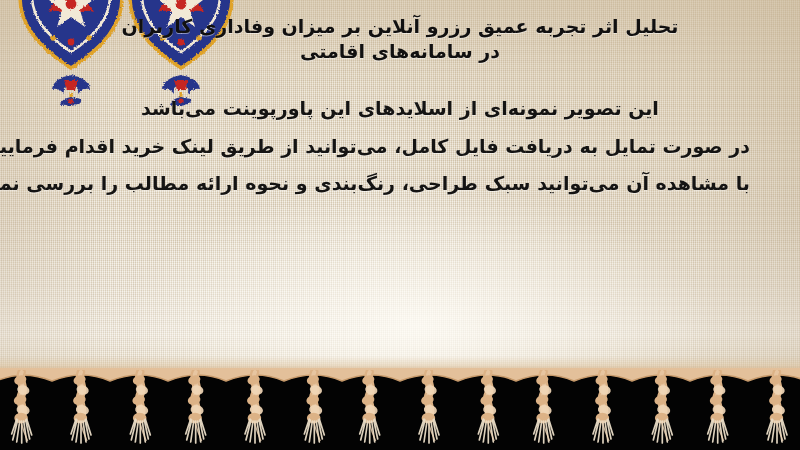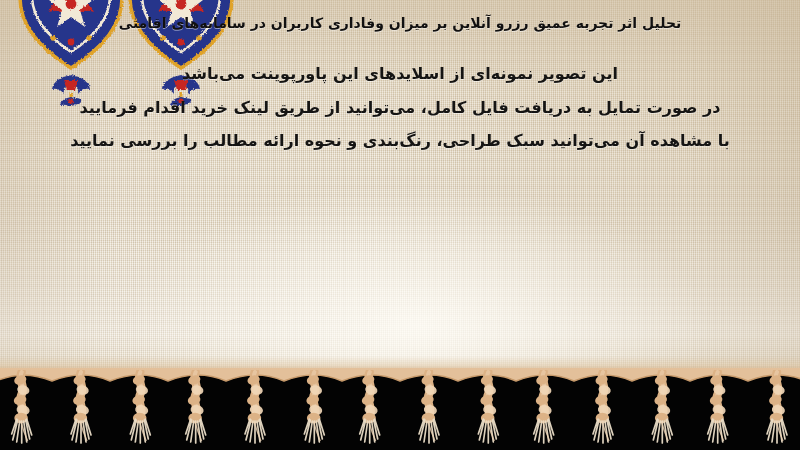--- a/index.html
+++ b/index.html
@@ -67,34 +67,34 @@
   .tassel { position:absolute; top:2px; width:30px; height:74px; }
 
   
   #text-layer {
     position:absolute; left:0; top:0; width:800px; height:378px;
     padding:10px 18px 0 18px;
     text-align:center;
     direction:rtl;
   }
   #slide-title {
-    font-size:14px;
+    font-size:19px;
     font-weight:700;
     line-height:1.34;
     color:#111010;
     letter-spacing:0;
     text-shadow:0 1px 0 rgba(255,255,255,.45);
     margin:4px auto 0 auto;
     max-width:584px;
   }
   #body-block {
     margin-top:31px;
   }
   .body-line {
-    font-size:16px;
+    font-size:19px;
     font-weight:600;
     line-height:1.30;
     color:#151413;
     text-shadow:0 1px 0 rgba(255,255,255,.40);
     margin:0 auto 13px auto;
     max-width:700px;
     white-space:nowrap;
   }
   .body-line:last-child { margin-bottom:0; }
 </style>

